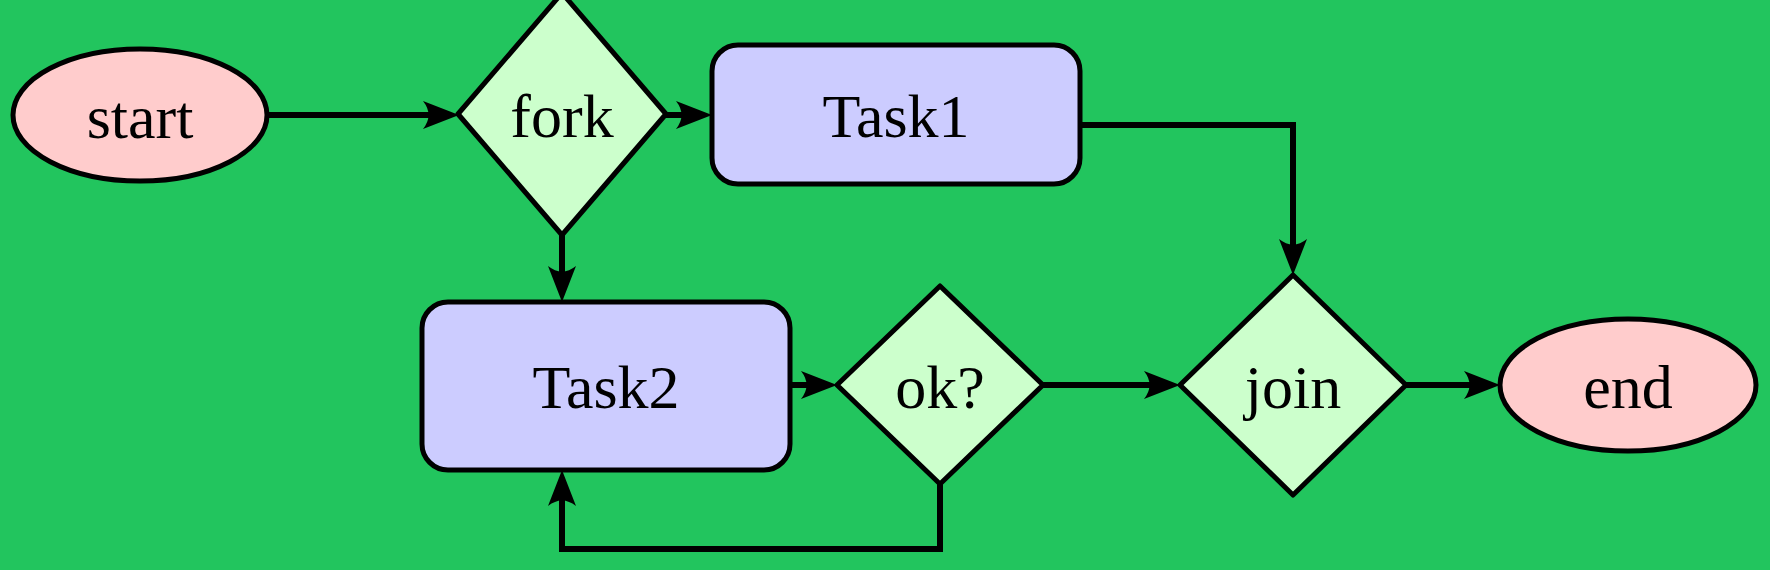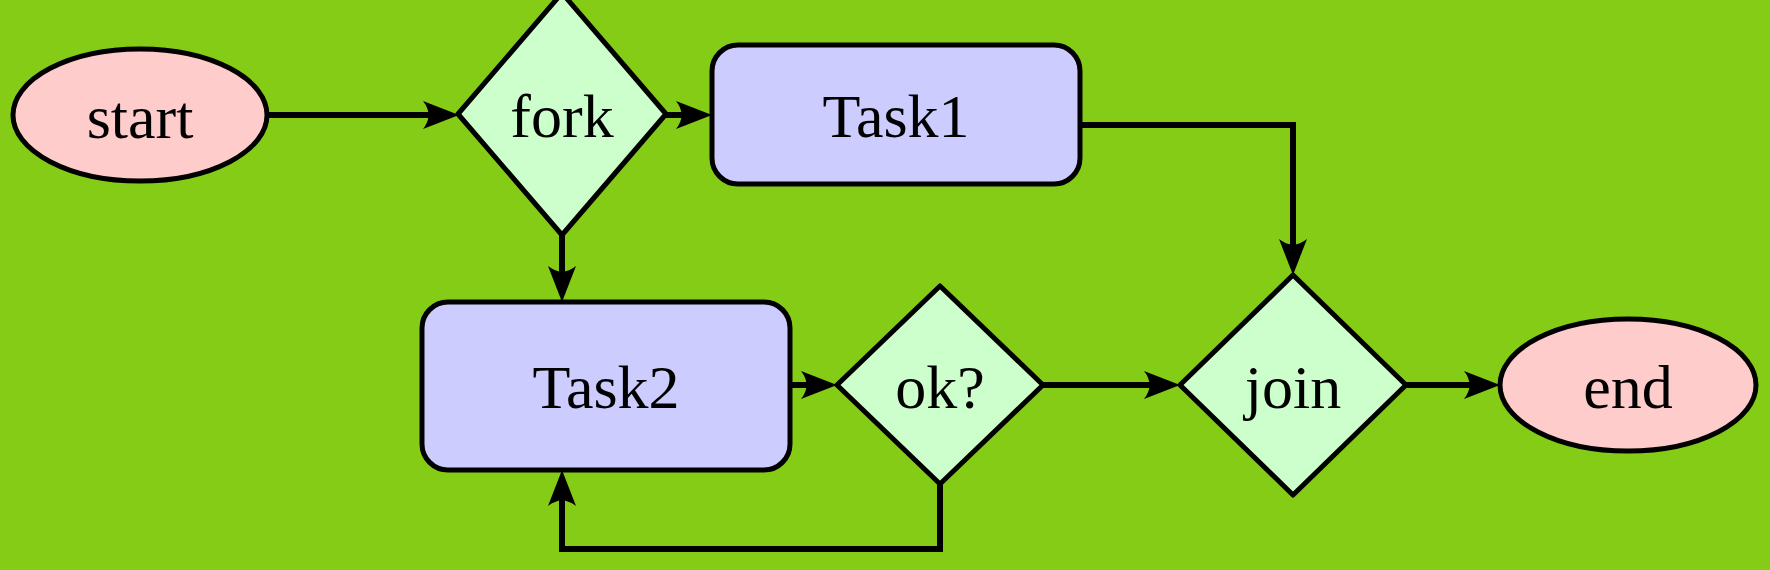--- a/index.html
+++ b/index.html
@@ -7,21 +7,21 @@
     padding: 0;
     background: #ffffff;
   }
   body {
     font-family: "Liberation Serif", "DejaVu Serif", serif;
   }
   #canvas {
     position: relative;
     width: 1770px;
     height: 570px;
-    background: #84cc16;
+    background: #22c55e;
     overflow: hidden;
   }
   #flow-svg {
     display: block;
     width: 1770px;
     height: 570px;
   }
   .node-shape {
     stroke: #000000;
     stroke-width: 5;

